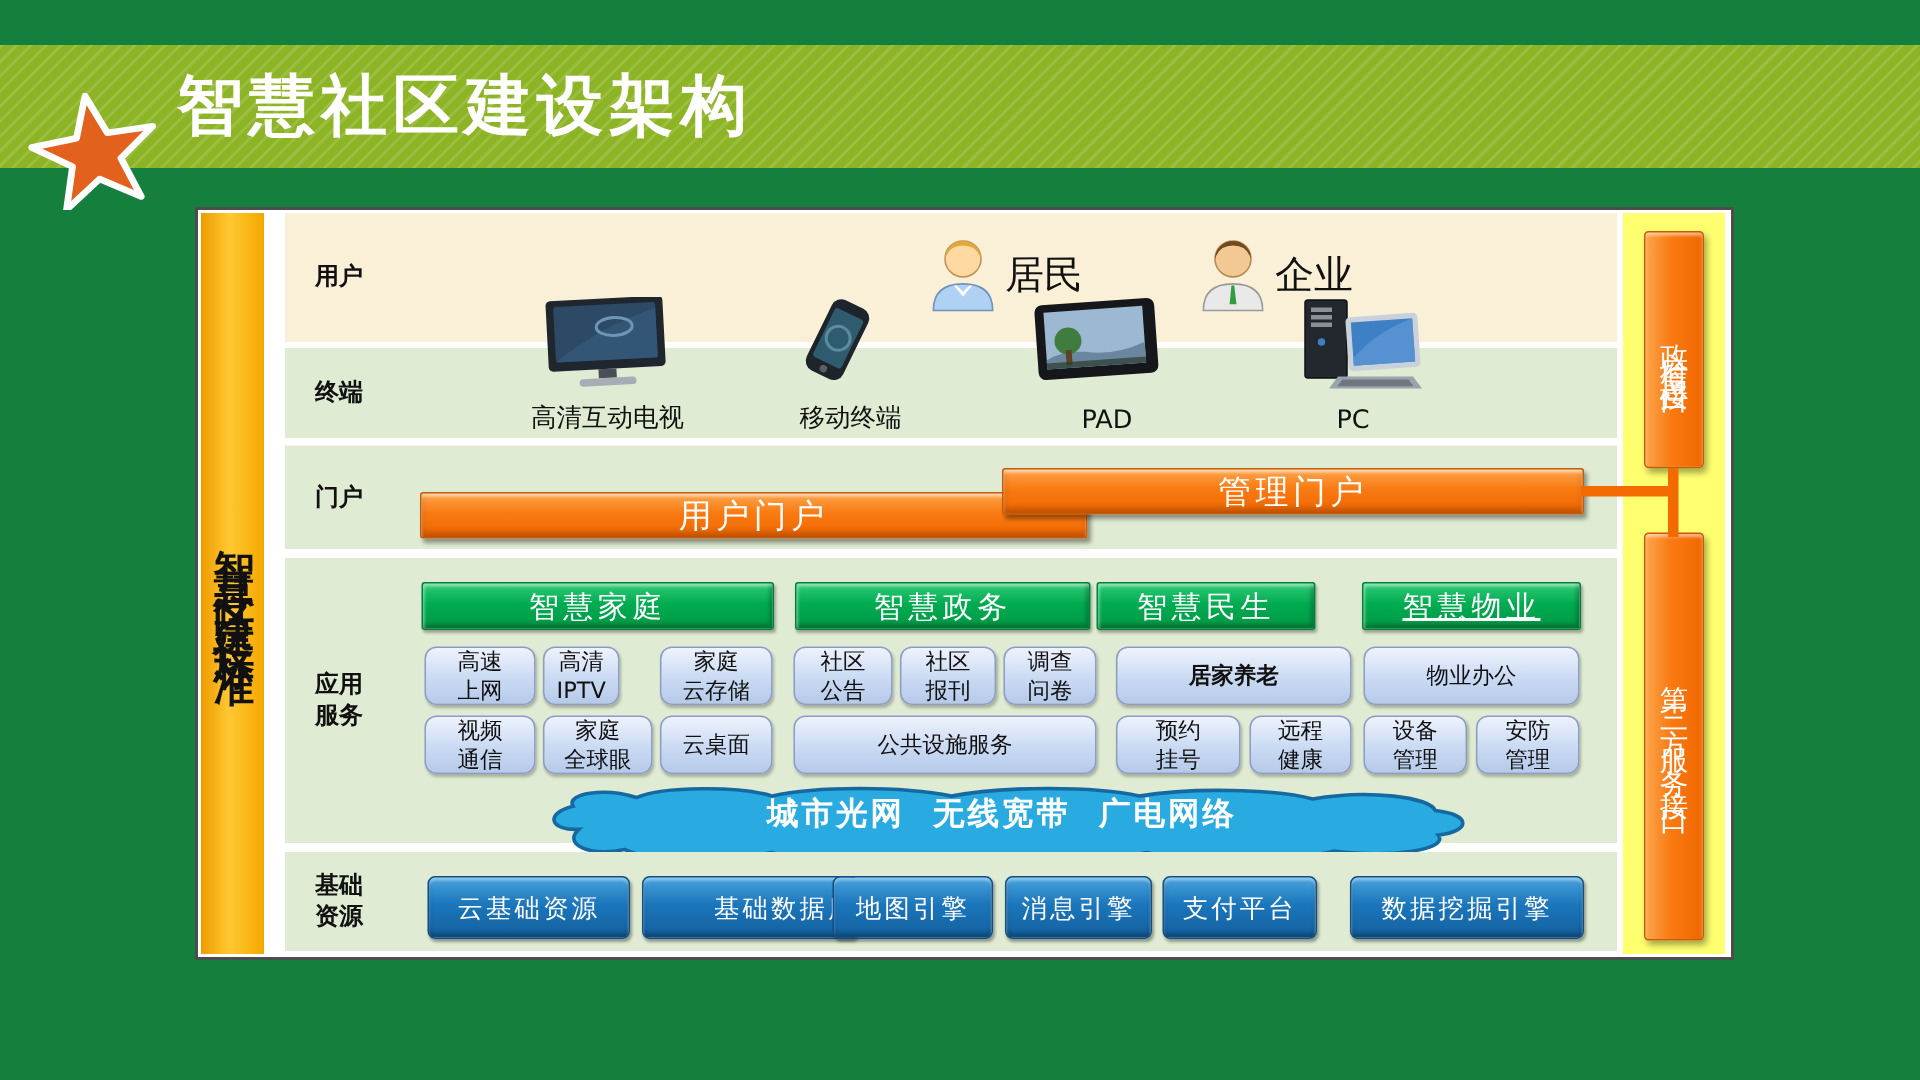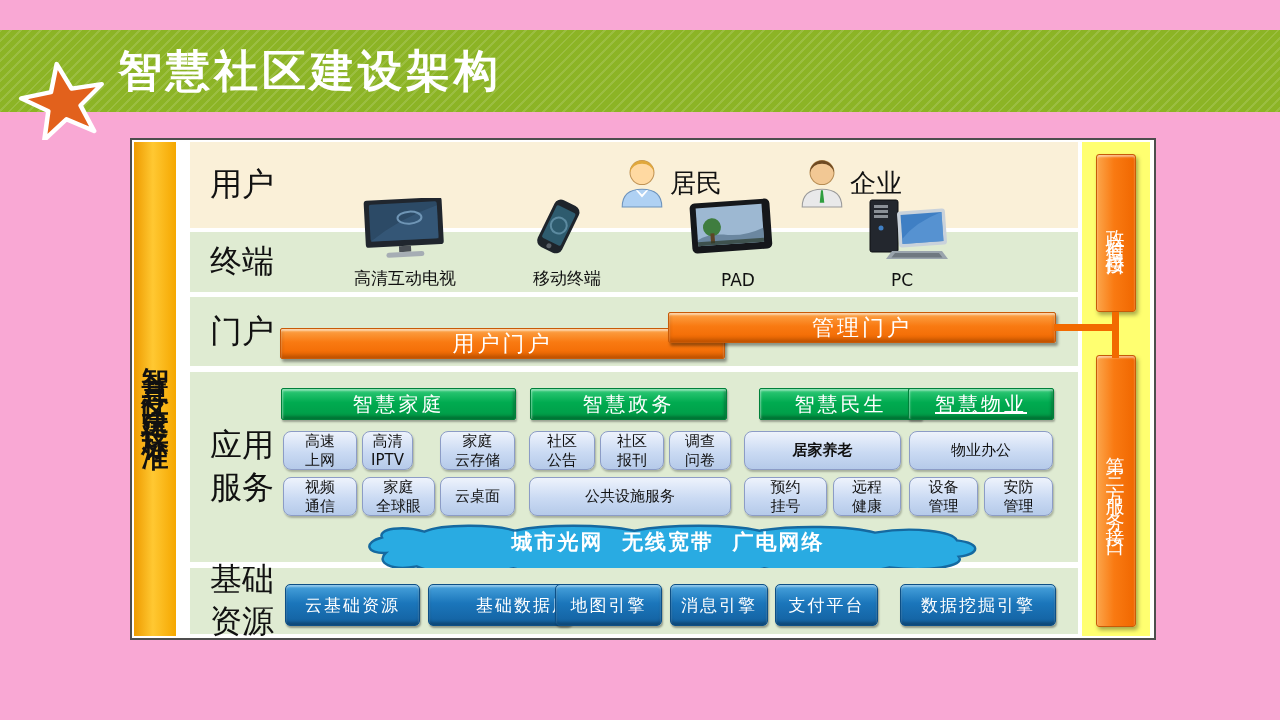--- a/index.html
+++ b/index.html
@@ -1,18 +1,18 @@
 <!DOCTYPE html>
 <html><head>
 <meta charset="utf-8">
 <style>
   * { margin:0; padding:0; box-sizing:border-box; }
   html,body { width:1280px; height:720px; }
   body { font-family:"DejaVu Sans","Liberation Sans",sans-serif; }
-  .slide { position:relative; width:1280px; height:720px; background:#f9a8d4; overflow:hidden; }
+  .slide { position:relative; width:1280px; height:720px; background:#15803d; overflow:hidden; }
 
   
   .hdr { position:absolute; left:0; top:30px; width:1280px; height:82px;
          background:repeating-linear-gradient(135deg, rgba(255,255,255,.13) 0 2px, rgba(255,255,255,0) 2px 7px), #8CB425;
          display:flex; align-items:center; }
   .star { position:absolute; left:16px; top:30px; }
   .hdr h1 { position:absolute; left:118px; top:50%; transform:translateY(-50%);
             color:#fff; font-size:44px; font-weight:700; letter-spacing:4px; }
 
   
@@ -23,21 +23,21 @@
   .leftbar { position:absolute; left:2px; top:2px; width:42px; height:494px;
              background:linear-gradient(90deg,#EE9B00,#FFC832 45%,#F5A700);
              display:flex; align-items:center; justify-content:center; }
   .leftbar span { writing-mode:vertical-lr; text-orientation:upright;
                   font-size:27px; font-weight:600; color:#111; letter-spacing:11px; }
 
   
   .rows { position:absolute; left:58px; top:0; width:890px; height:498px; }
   .row { position:absolute; left:0; width:888px; }
   .row-label { position:absolute; left:20px; top:50%; transform:translateY(-50%);
-               font-size:32px; color:#111; font-weight:400; white-space:pre-line; line-height:1.3; }
+               font-size:16px; color:#111; font-weight:700; white-space:pre-line; line-height:1.3; }
   .bg-cream { background:#FAF0D8; }
   .bg-green { background:#DFEBD2; }
   .r-users     { top:2px;   height:86px; }
   .r-terms     { top:92px;  height:60px; }
   .r-portal    { top:157px; height:69px; }
   .r-app       { top:232px; height:190px; }
   .r-res       { top:428px; height:66px; }
 
   
   .ugroup { position:absolute; top:16px; display:flex; align-items:center; gap:4px; }
@@ -207,21 +207,21 @@
         <div class="obtn" style="left:90px; top:15px; width:445px; height:31px;margin-top:16px;">用户门户</div>
         <div class="obtn" style="left:478px; top:15px; width:388px; height:31px;">管理门户</div>
       </div>
 
       <div class="row r-app bg-green">
         <div class="row-label" style="white-space:pre-line;">应用
 服务</div>
 
         <div class="gcat" style="left:91px;  width:235px;">智慧家庭</div>
         <div class="gcat" style="left:340px; width:197px;">智慧政务</div>
-        <div class="gcat" style="left:569px; width:163px;">智慧民生</div>
+        <div class="gcat" style="left:541px; width:146px;">智慧民生</div>
         <div class="gcat" style="left:718px; width:146px;text-decoration:underline;">智慧物业</div>
 
         <div class="abox abr1" style="left:93px;  width:74px;">高速
 上网</div>
         <div class="abox abr1" style="left:172px; width:51px;">高清
 IPTV</div>
         <div class="abox abr1" style="left:250px; width:75px;">家庭
 云存储</div>
         <div class="abox abr1" style="left:339px; width:66px;">社区
 公告</div>

